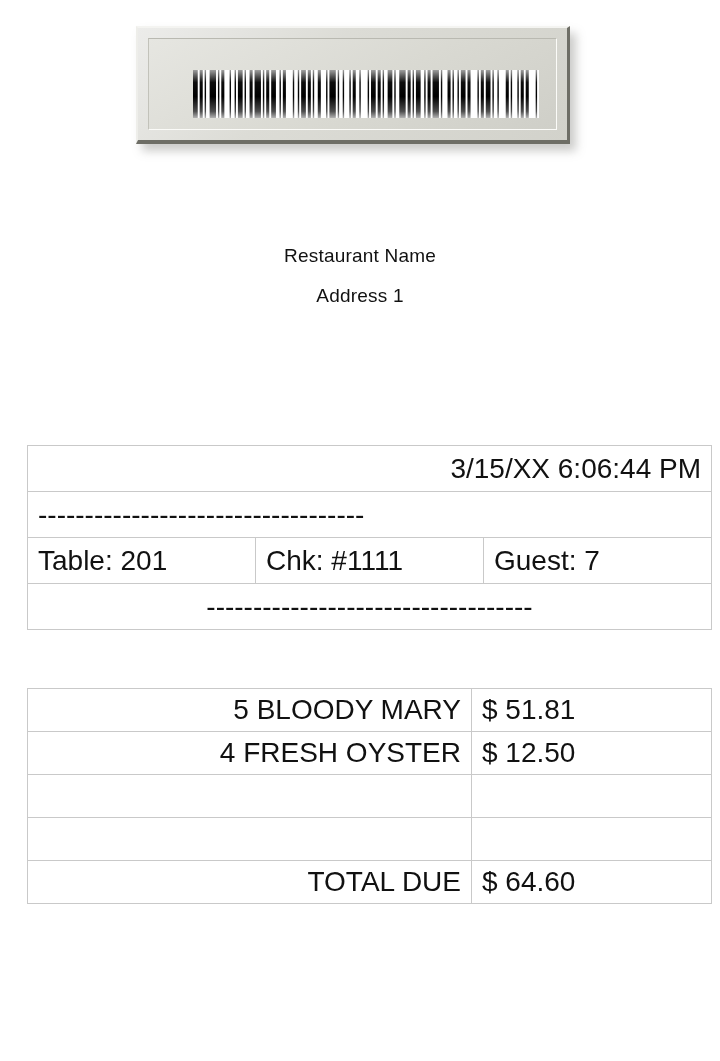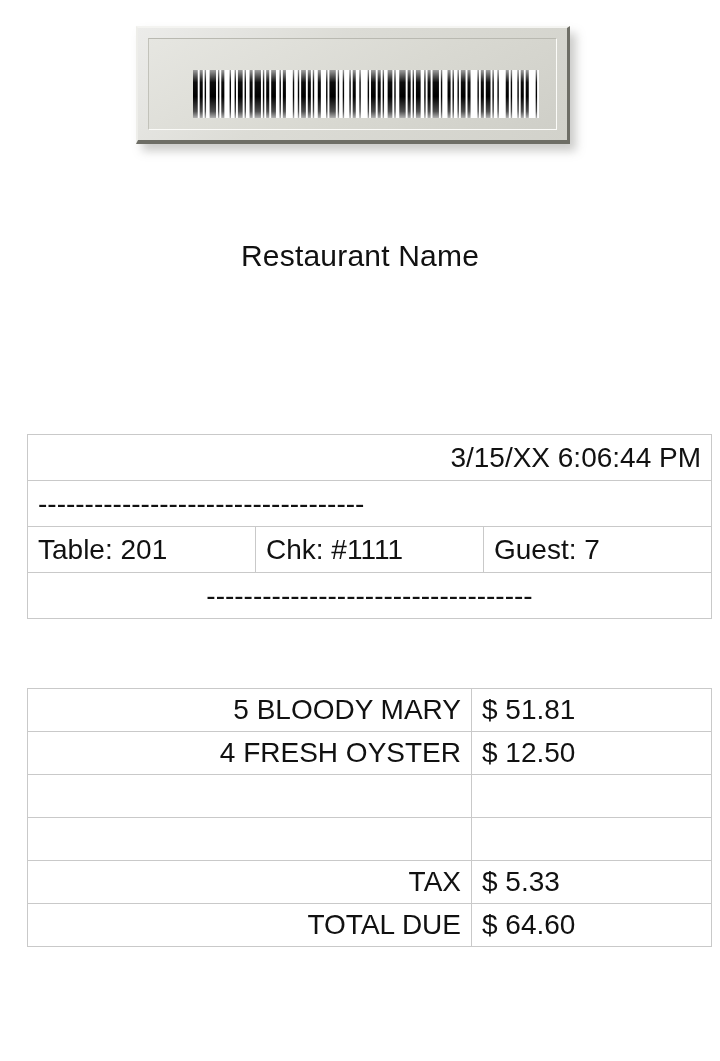--- a/index.html
+++ b/index.html
@@ -75,21 +75,21 @@
   }
 
   
   #receipt-header {
     position: absolute;
     left: 0;
     top: 236px;
     width: 720px;
     text-align: center;
     line-height: 40px;
-    font-size: 30px;
+    font-size: 19px;
     font-weight: 500;
     letter-spacing: 0.2px;
   }
   #receipt-header div { white-space: nowrap; }
 
   
   table.receipt-table {
     position: absolute;
     left: 27px;
     width: 685px;
@@ -99,21 +99,21 @@
   table.receipt-table td {
     border: 1px solid #c9c9c9;
     padding: 0 10px;
     font-size: 28px;
     height: 44px;
     vertical-align: middle;
     white-space: nowrap;
     overflow: hidden;
   }
 
-  #info-table { top: 434px; padding-left: 12px; }
+  #info-table { top: 445px; padding-left: 12px; }
   #info-table td { height: 45px; }
   .cell-right { text-align: right; }
   .cell-left  { text-align: left; }
   .cell-center{ text-align: center; }
   .dash-line {
     font-family: "Liberation Sans", "DejaVu Sans", sans-serif;
     letter-spacing: 0px;
     font-size: 27px;
   }
 
@@ -193,20 +193,21 @@
             <rect x="342.67" y="0" width="1.41" height="48" fill="#000000"></rect>
           </svg>
         <div id="barcode-gloss"></div>
       </div>
     </div>
   </div>
 </div>
 
 <div id="receipt-header">
   <div>Restaurant Name</div>
+  <div>Address 1</div>
 </div>
 
 <table id="info-table" class="receipt-table">
   <tbody>
     <tr>
       <td colspan="3" class="cell-right">3/15/XX 6:06:44 PM</td>
     </tr>
     <tr>
       <td colspan="3" class="cell-left dash-line">-----------------------------------</td>
     </tr>
@@ -233,21 +234,17 @@
     </tr>
     <tr class="empty-row">
       <td class="desc-col"></td>
       <td class="price-col"></td>
     </tr>
     <tr class="empty-row">
       <td class="desc-col"></td>
       <td class="price-col"></td>
     </tr>
     <tr>
-      <td class="desc-col">TAX</td>
-      <td class="price-col">$ 5.33</td>
-    </tr>
-    <tr>
       <td class="desc-col">TOTAL DUE</td>
       <td class="price-col">$ 64.60</td>
     </tr>
   </tbody>
 </table>
 
 </body></html>

